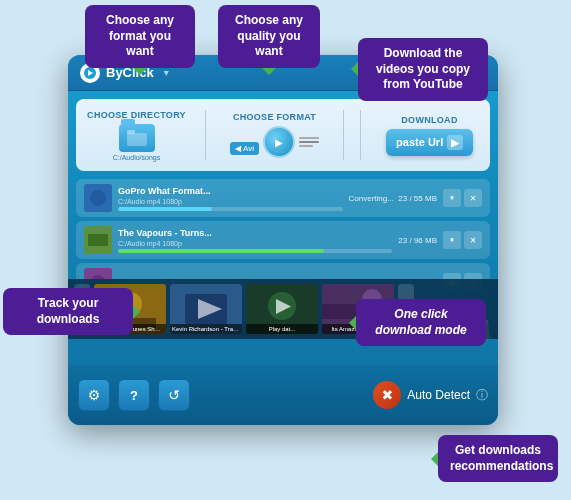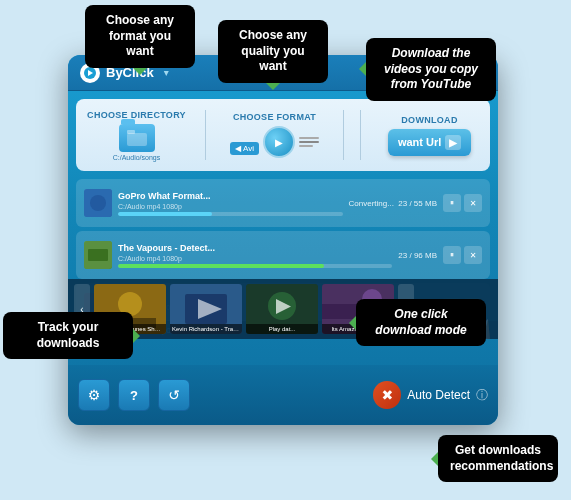--- a/index.html
+++ b/index.html
@@ -8,21 +8,21 @@
       height: 500px;
       background: #d0e8f5;
       font-family: Arial, sans-serif;
       overflow: hidden;
       position: relative;
     }
 
     
     .tooltip-bubble {
       position: absolute;
-      background: #000000;
+      background: #4c1d95;
       color: white;
       font-size: 12px;
       font-weight: bold;
       padding: 8px 12px;
       border-radius: 8px;
       text-align: center;
       line-height: 1.3;
       z-index: 10;
     }
     .tooltip-bubble::after {
@@ -236,21 +236,21 @@
       gap: 4px;
     }
 
     .download-item {
       background: rgba(255,255,255,0.15);
       border-radius: 6px;
       padding: 5px 8px;
       display: flex;
       align-items: center;
       gap: 6px;
-      height: 48px;
+      height: 38px;
     }
 
     .item-thumb {
       width: 28px;
       height: 28px;
       border-radius: 3px;
       background: linear-gradient(135deg, #888 0%, #555 100%);
       flex-shrink: 0;
       overflow: hidden;
       display: flex;
@@ -427,27 +427,27 @@
       height: 40px;
       z-index: 5;
     }
   </style>
 </head>
 <body>
 
 <div class="tooltip-bubble down" style="top: 5px; left: 85px; width: 110px;">Choose any format
 you want</div>
 
-<div class="tooltip-bubble down" style="top: 20px; left: 218px; width: 110px;">Choose any quality
+<div class="tooltip-bubble down" style="top: 5px; left: 218px; width: 102px;">Choose any quality
 you want</div>
 
-<div class="tooltip-bubble left" style="top: 38px; left: 366px; width: 130px; font-style: italic;">Download the videos you
+<div class="tooltip-bubble left" style="top: 38px; left: 358px; width: 130px;">Download the videos you
 copy from YouTube</div>
 
-<div class="tooltip-bubble right" style="top: 288px; left: 3px; width: 130px; margin-top: 24px;">Track your downloads</div>
+<div class="tooltip-bubble right" style="top: 288px; left: 3px; width: 130px;">Track your downloads</div>
 
 <div class="tooltip-bubble left" style="top: 299px; left: 356px; width: 130px; font-style: italic;">One click download mode</div>
 
 <div class="tooltip-bubble left" style="top: 435px; left: 438px; width: 120px;">Get downloads
 recommendations</div>
 
 <div class="app-window">
 
   <div class="title-bar">
     <div class="title-bar-logo">
@@ -491,21 +491,21 @@
     </div>
 
     <div class="divider-v"></div>
 
 
     <div class="divider-v"></div>
 
     <div class="control-section">
       <span class="control-label">Download</span>
       <button class="paste-url-btn">
-        <span>want Url</span>
+        <span>paste Url</span>
         <span class="arrow">▶</span>
       </button>
     </div>
 
   </div>
 
   <div class="download-list">
 
     <div class="download-item">
       <div class="item-thumb blue">
@@ -529,21 +529,21 @@
     </div>
 
     <div class="download-item">
       <div class="item-thumb green">
         <svg width="28" height="28" viewBox="0 0 28 28">
             <rect width="28" height="28" fill="#5a9040"></rect>
             <rect x="4" y="8" width="20" height="12" fill="#3a7020" rx="1"></rect>
           </svg>
       </div>
       <div class="item-info">
-        <div class="item-title">The Vapours - Detect...</div>
+        <div class="item-title">The Vapours - Turns...</div>
         <div class="item-meta">C:/Audio  mp4  1080p</div>
         <div class="item-progress-bar">
           <div class="item-progress-fill fill-green" style="width:75%"></div>
         </div>
       </div>
       <div class="item-status">23 / 96 MB</div>
       <div class="item-actions">
         <div class="item-action-btn">⏸</div>
         <div class="item-action-btn">✕</div>
       </div>

